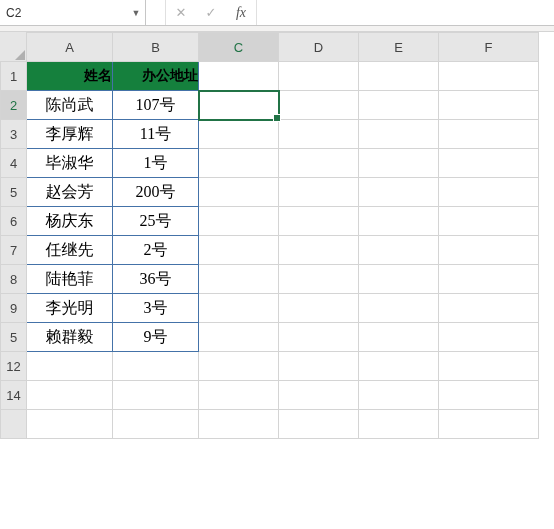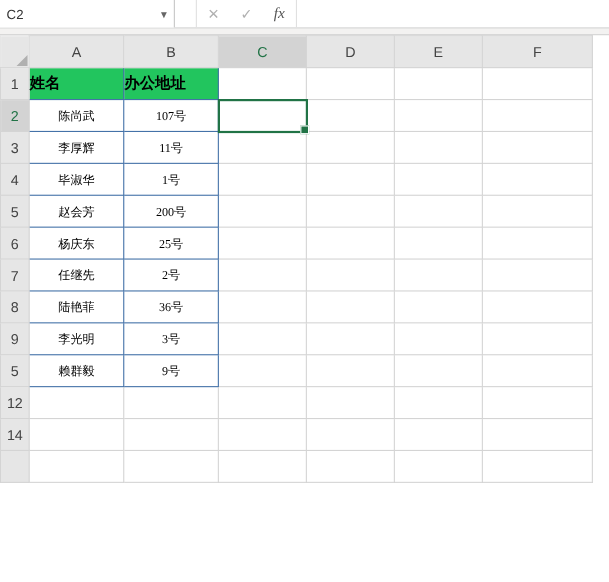--- a/index.html
+++ b/index.html
@@ -15,21 +15,21 @@
     display: flex;
     align-items: stretch;
     height: 26px;
     border-bottom: 1px solid #c6c6c6;
     background: #fff;
   }
   .name-box-wrap {
     display: flex;
     align-items: center;
     border-right: 1px solid #c6c6c6;
-    width: 159px;
+    width: 146px;
     background: #fff;
   }
   .name-box {
     flex: 1;
     padding: 0 6px;
     font-size: 12px;
     color: #333;
     background: #fff;
   }
   .name-box-dd {
@@ -100,32 +100,32 @@
   .col-A { width: 86px; }
   .col-B { width: 86px; }
   .col-C { width: 80px; }
   .col-D { width: 80px; }
   .col-E { width: 80px; }
   .col-F { width: 100px; }
 
   .data-cell {
     text-align: center;
     font-family: "KaiTi","STKaiti","SimSun",serif;
-    font-size: 11px;
+    font-size: 16px;
     color: #000;
     border: 1px solid #4472a8;
     background: #fff;
   }
   .hdr-cell {
-    text-align: left;
+    text-align: right;
     font-family: "KaiTi","STKaiti","SimSun",serif;
     font-size: 14px;
     color: #000;
     font-weight: bold;
-    background: #22c55e;
+    background: #15803d;
     border: 1px solid #4472a8;
   }
   .col-hdr.active, .row-hdr.active {
     background: #d3d3d3;
     color: #217346;
   }
   td.selected {
     outline: 2px solid #217346;
     outline-offset: -1px;
     position: relative;

